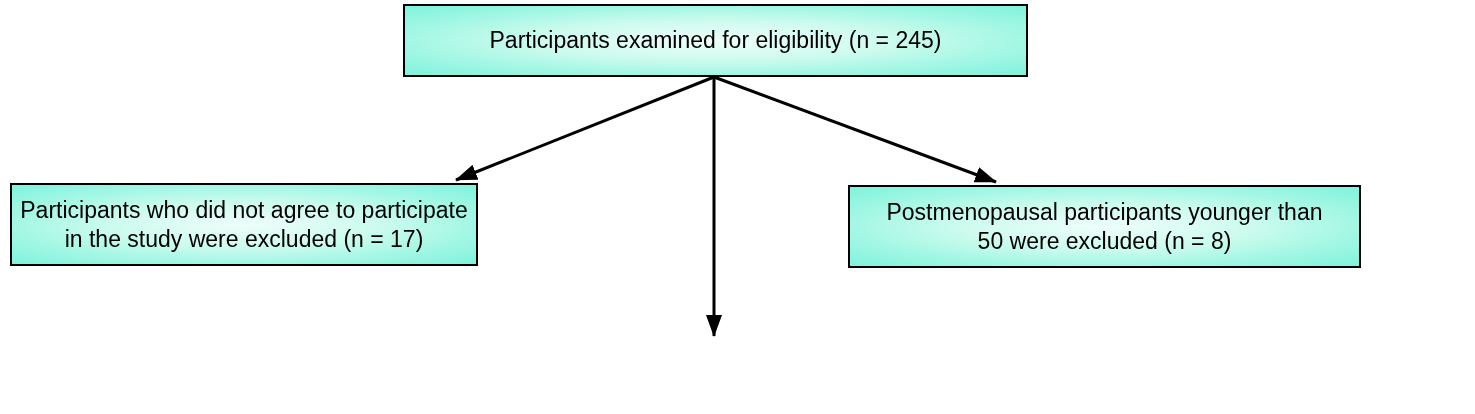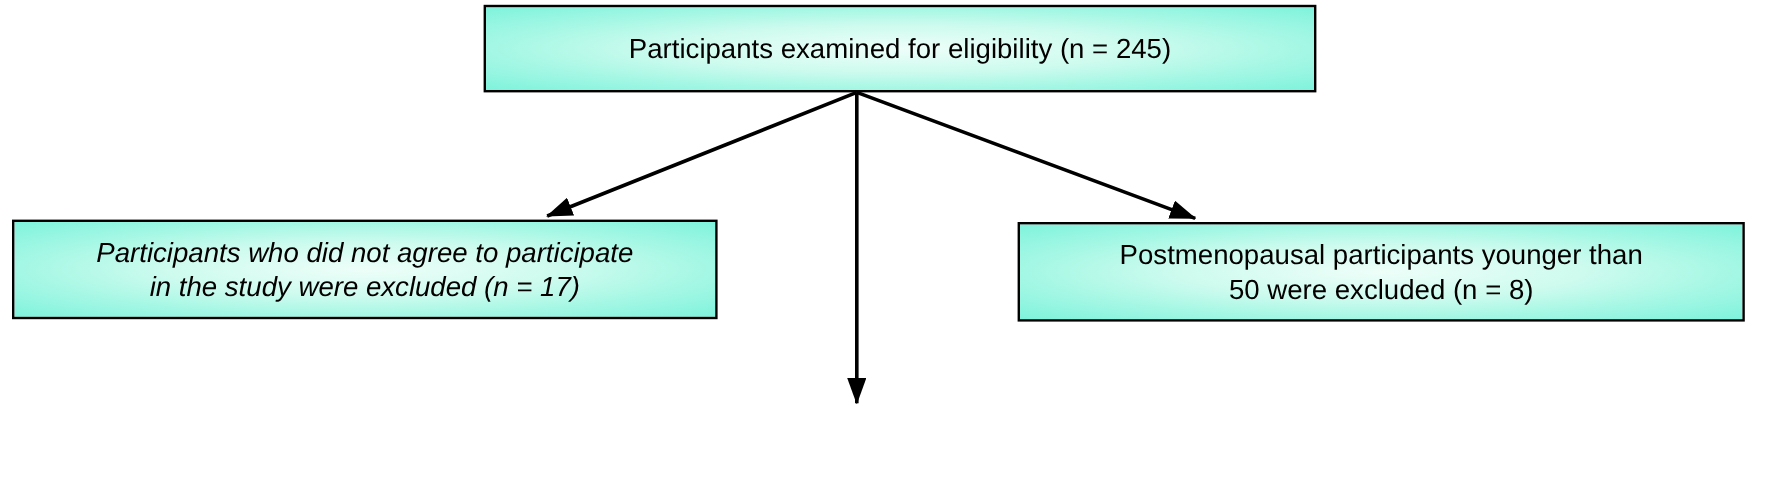--- a/index.html
+++ b/index.html
@@ -33,23 +33,23 @@
     justify-content: center;
     text-align: center;
     color: #000000;
     font-size: 23px;
     line-height: 1.26;
   }
   .node .label {
     white-space: pre-line;
     padding: 0 8px;
   }
-  .node-top    { left: 403px; top: 4px;   width: 694px; height: 73px; }
-  .node-left   { left: 10px;  top: 183px; width: 588px; height: 83px; font-style: italic; }
-  .node-right  { left: 848px; top: 185px; width: 606px; height: 83px; }
+  .node-top    { left: 403px; top: 4px;   width: 625px; height: 73px; }
+  .node-left   { left: 10px;  top: 183px; width: 468px; height: 83px; }
+  .node-right  { left: 848px; top: 185px; width: 513px; height: 83px; }
   .node-bottom { left: 400px; top: 338px; width: 625px; height: 74px; }
   .node-bottom .label { padding-top: 10px; }
 </style>
 </head>
 <body>
 
 <div class="canvas">
 
   <svg class="arrows" viewBox="0 0 1475 414" xmlns="http://www.w3.org/2000/svg">
     <defs>

